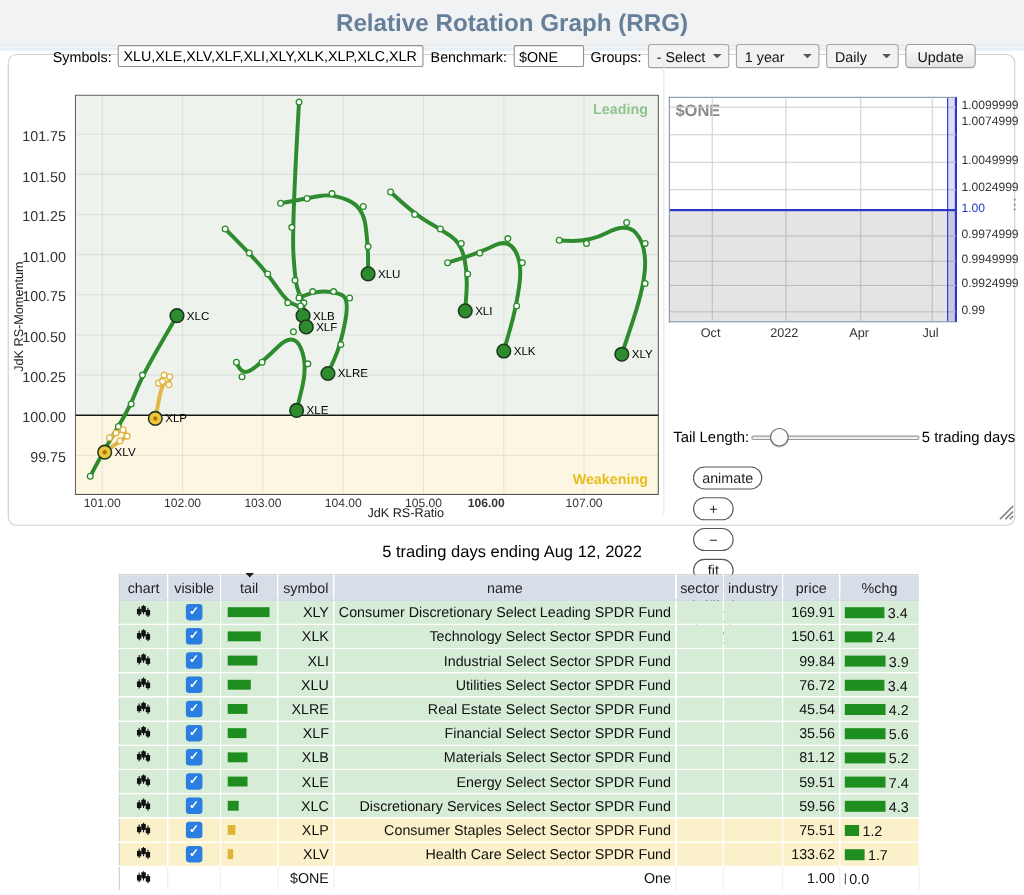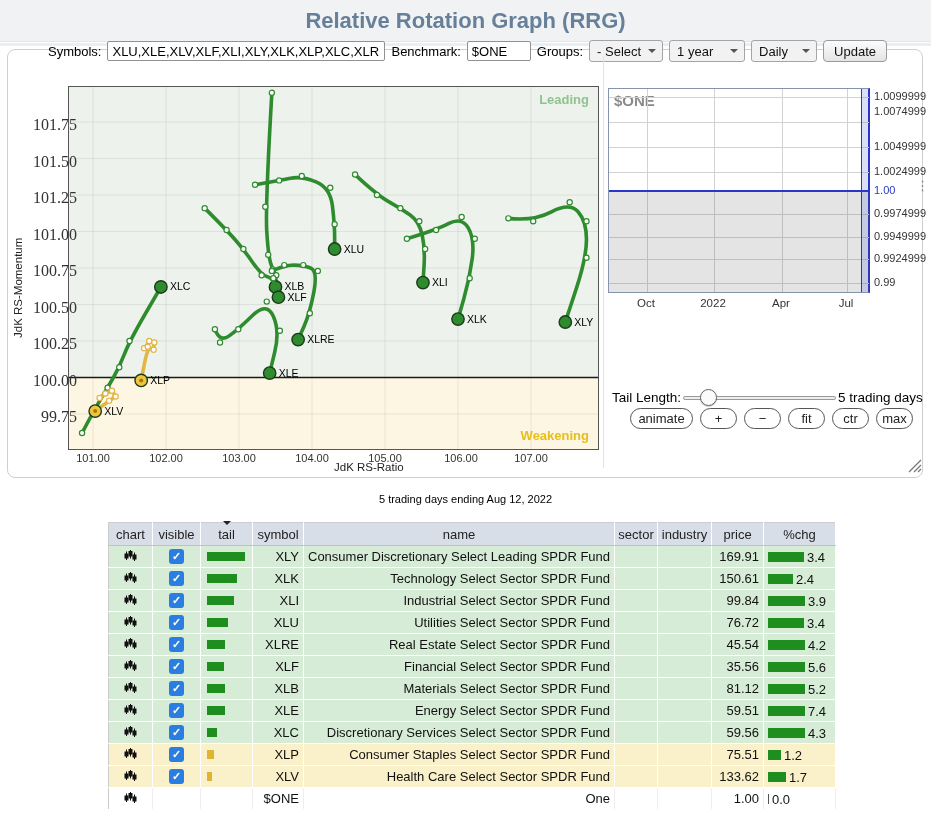--- a/index.html
+++ b/index.html
@@ -31,21 +31,21 @@
     border:4px solid transparent; border-top-color:#555; }
   .toolbar select { appearance:none; -webkit-appearance:none; height:22px; font-size:13px;
     font-family:inherit; padding:0 20px 0 7px; background:#f2f2f2; border:1px solid #a5a5a5;
     border-radius:3px; color:#111; }
   .sel-groups { width:74px; } .sel-period { width:76px; } .sel-freq { width:66px; }
   .update-btn { height:22px; padding:0 10px; font-size:13px; font-family:inherit;
     background:linear-gradient(#fcfcfc,#e4e4e4); border:1px solid #9a9a9a; border-radius:4px; color:#111; }
 
   
   .rrg-svg { position:absolute; left:68px; top:86px; }
-  .ytick { position:absolute; width:52px; left:25px; text-align:right; font-size:16px; color:#333;font-family:Liberation Serif, serif; }
+  .ytick { position:absolute; width:52px; left:8px; text-align:right; font-size:13px; color:#333; }
   .xtick { position:absolute; width:52px; top:452px; text-align:center; font-size:11px; color:#333; }
   .y-axis-title { position:absolute; left:12px; top:338px; font-size:11.5px; color:#222;
     transform:rotate(-90deg); transform-origin:0 0; white-space:nowrap; }
   .x-axis-title { position:absolute; left:334px; top:461px; font-size:11.5px; color:#222; }
   .divider { position:absolute; left:603px; top:56px; width:1px; height:412px; background:#e4e4e4; }
 
   
   .bench { position:absolute; left:608px; top:85px; width:323px; height:228px; }
   .bench-plot { position:absolute; left:0; top:3px; width:262px; height:205px; background:#fff;
     border:1px solid #8494ad; border-right:2px solid #2936c9; }
@@ -62,29 +62,29 @@
     font-size:11.5px; color:#333; }
   .dots-icon { position:absolute; left:308px; top:93px; font-size:13px; color:#777; }
 
   
   .tail-label { position:absolute; left:612px; top:390px; font-size:13.5px; color:#000; }
   .slider-track { position:absolute; left:683px; top:396px; width:153px; height:4px;
     background:#eee; border:1px solid #999; border-radius:2px; }
   .slider-thumb { position:absolute; left:700px; top:389px; width:17px; height:17px;
     background:#fbfbfb; border:1px solid #666; border-radius:50%; box-shadow:0 1px 1px rgba(0,0,0,.2); }
   .tail-value { position:absolute; left:838px; top:390px; font-size:13.5px; color:#000; white-space:nowrap; }
-  .btn-row { position:absolute; left:630px; top:408px; display:flex; gap:7px; }
+  .btn-row { position:absolute; left:630px; top:424px; display:flex; gap:7px;flex-direction:column; }
   .pill { height:21px; border:1px solid #555; border-radius:11px; background:#fff;
     font-size:13px; font-family:inherit; color:#222; padding:0; }
   .pill.wide { width:63px; } .pill.small { width:37px; }
   .resize-icon { position:absolute; left:905px; top:456px; }
 
   
   .caption { position:absolute; left:0; top:493px; width:931px; text-align:center;
-    font-size:11px; color:#000; }
+    font-size:15px; color:#000; }
   .sym-table { position:absolute; left:108px; top:522px; border-collapse:collapse;
     table-layout:fixed; font-size:13px; color:#111; border:1px solid #ccc; }
   .sym-table th { height:23px; background:#d8dee8; font-weight:normal; color:#222;
     border-right:1px solid #fff; border-bottom:1px solid #b9c2d0; position:relative; }
   .sort-arrow { position:absolute; left:50%; top:-2px; margin-left:-4px; width:0; height:0;
     border:4px solid transparent; border-top-color:#222; }
   .sym-table td { height:22px; padding:0 4px; border-right:1px solid rgba(255,255,255,.75);
     border-bottom:1px solid rgba(255,255,255,.9); overflow:hidden; white-space:nowrap; }
   tr.green td { background:#d6ecd6; }
   tr.yellow td { background:#faf1ca; }
@@ -280,21 +280,21 @@
       <span class="ytick" style="top: 335px;">100.25</span>
       <span class="ytick" style="top: 371.5px;">100.00</span>
       <span class="ytick" style="top: 408px;">99.75</span>
     </div>
   <div id="rrg-xticks">
       <span class="xtick" style="left: 67px;">101.00</span>
       <span class="xtick" style="left: 140px;">102.00</span>
       <span class="xtick" style="left: 213px;">103.00</span>
       <span class="xtick" style="left: 286px;">104.00</span>
       <span class="xtick" style="left: 359px;">105.00</span>
-      <span class="xtick" style="left: 435px;">106.00</span>
+      <span class="xtick" style="left: 416px; font-weight: bold;">106.00</span>
       <span class="xtick" style="left: 505px;">107.00</span>
     </div>
   <span class="y-axis-title">JdK RS-Momentum</span>
   <span class="x-axis-title">JdK RS-Ratio</span>
   <div class="divider"></div>
 
   <div class="bench">
     <div class="bench-plot" id="bench-plot">
       <span class="bench-symbol">$ONE</span>
     <div class="bench-grid-h" style="top: 8px;"></div>

